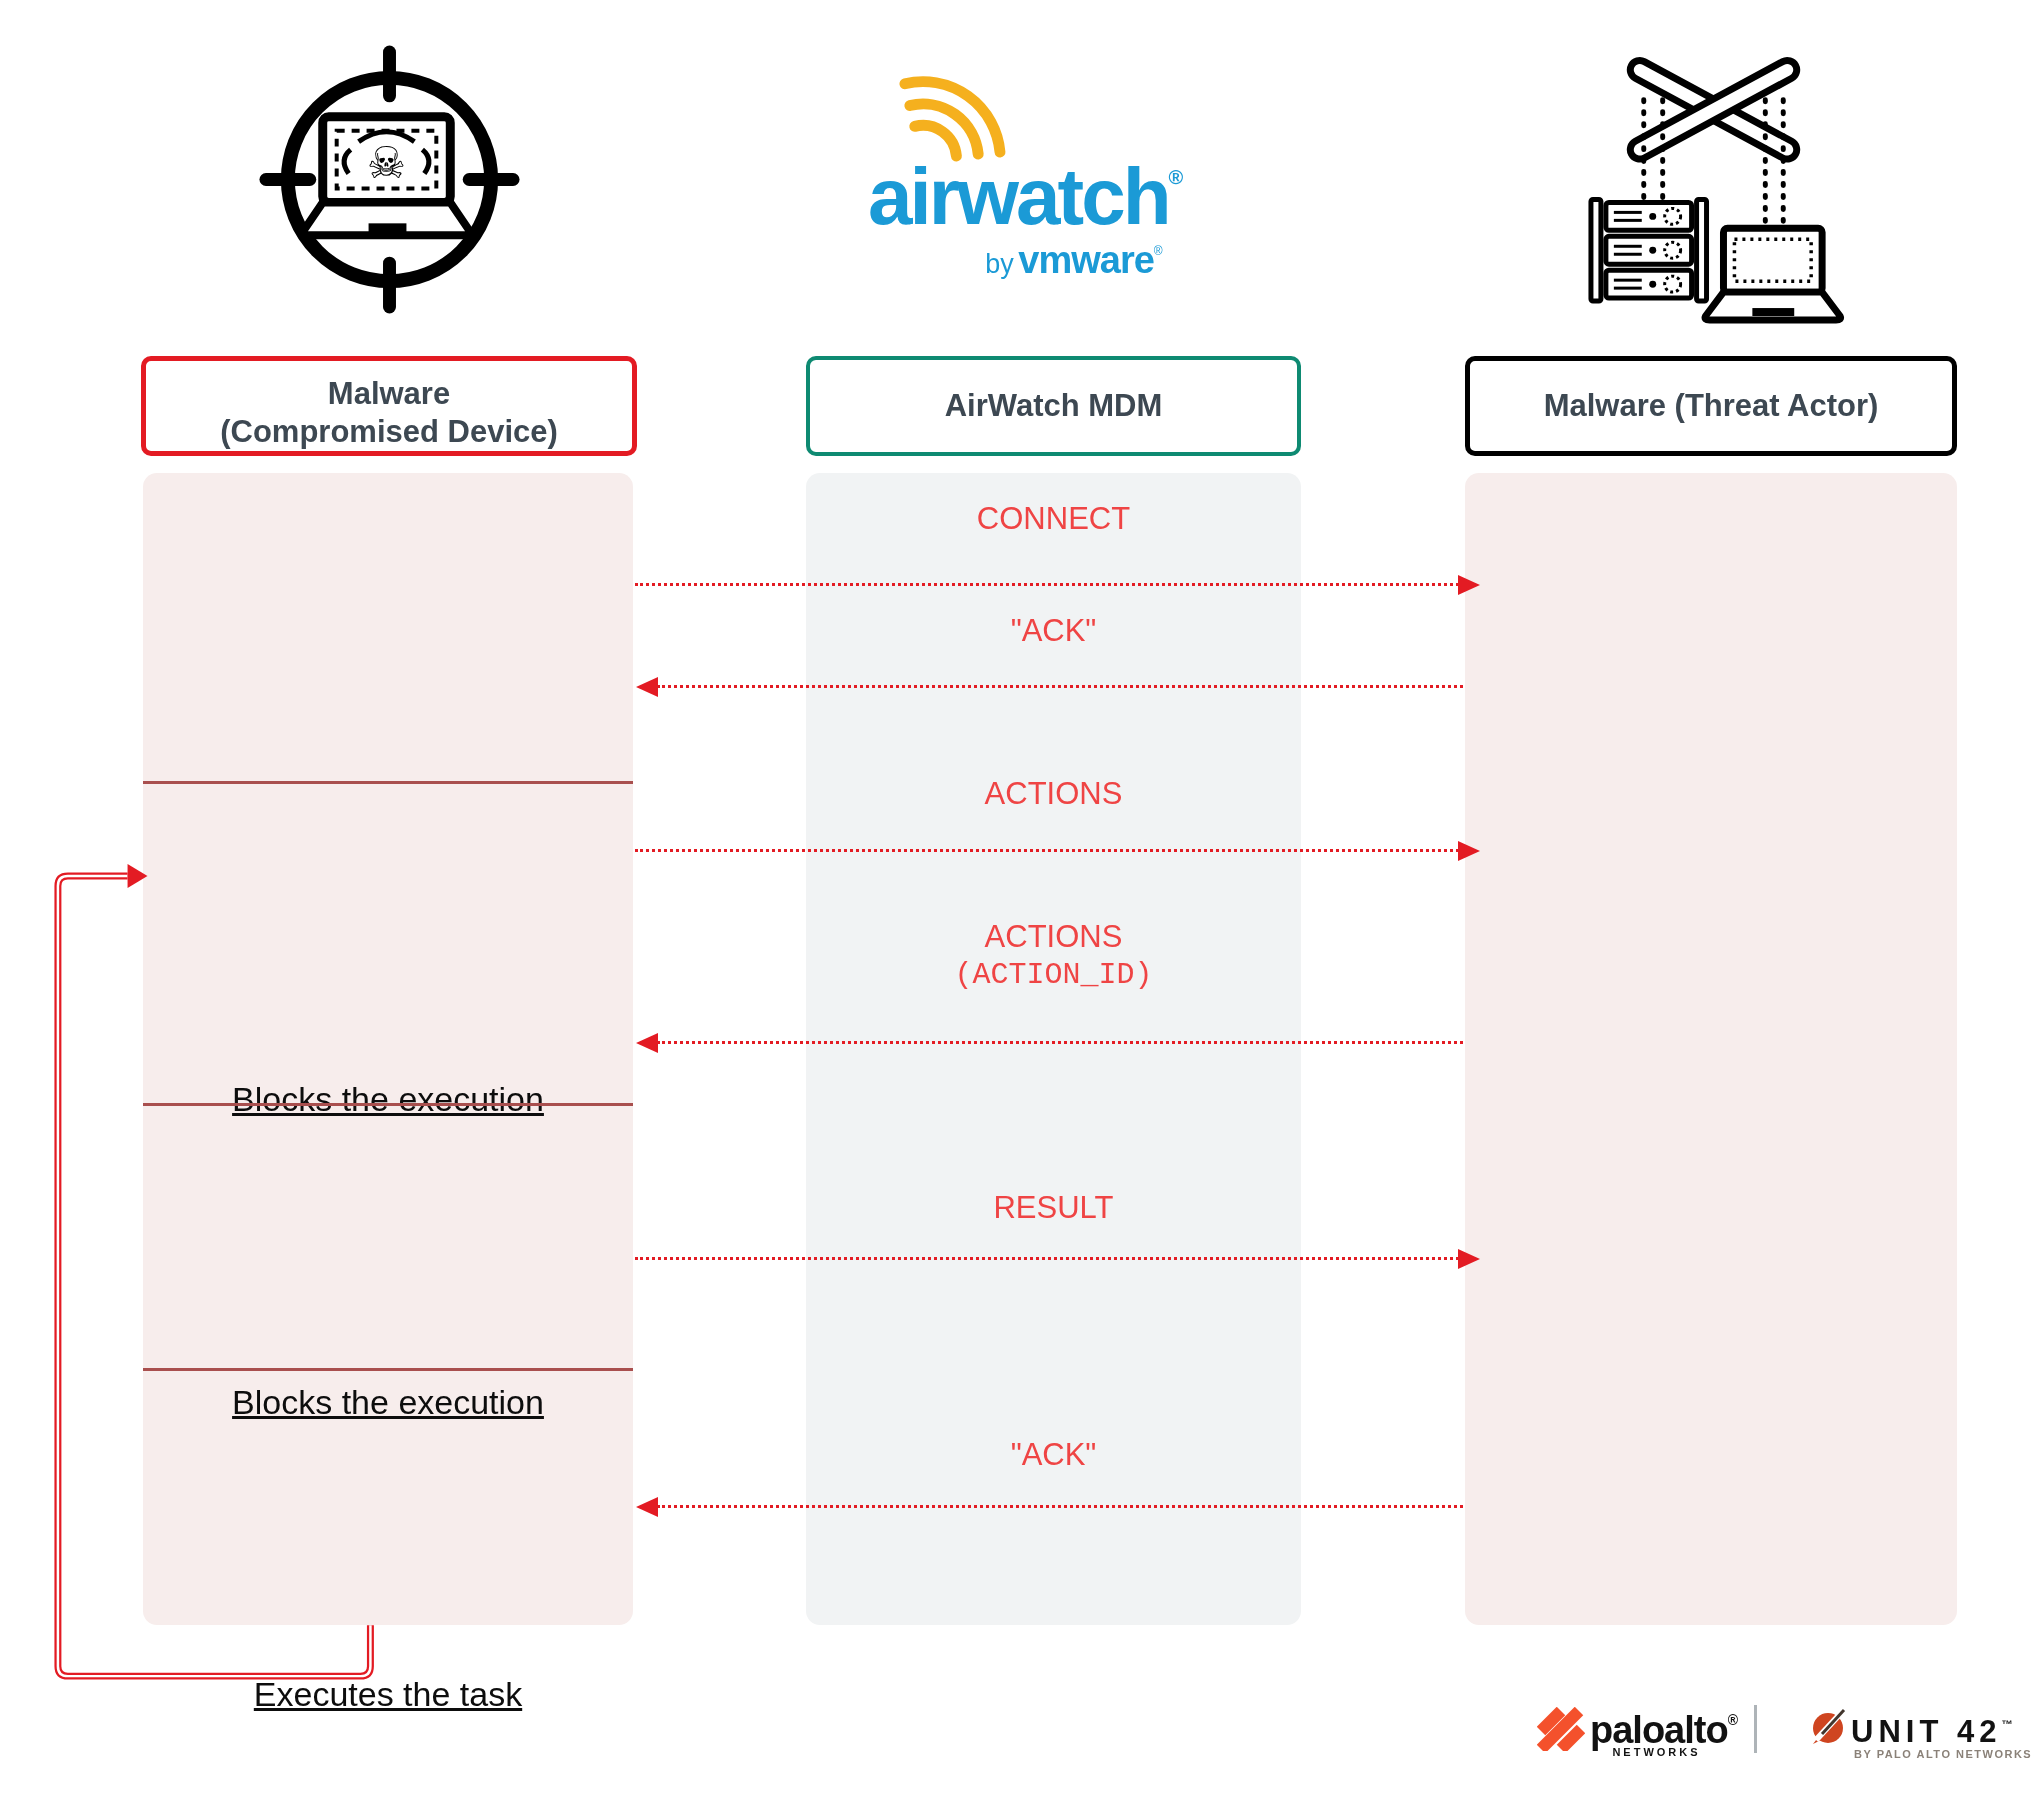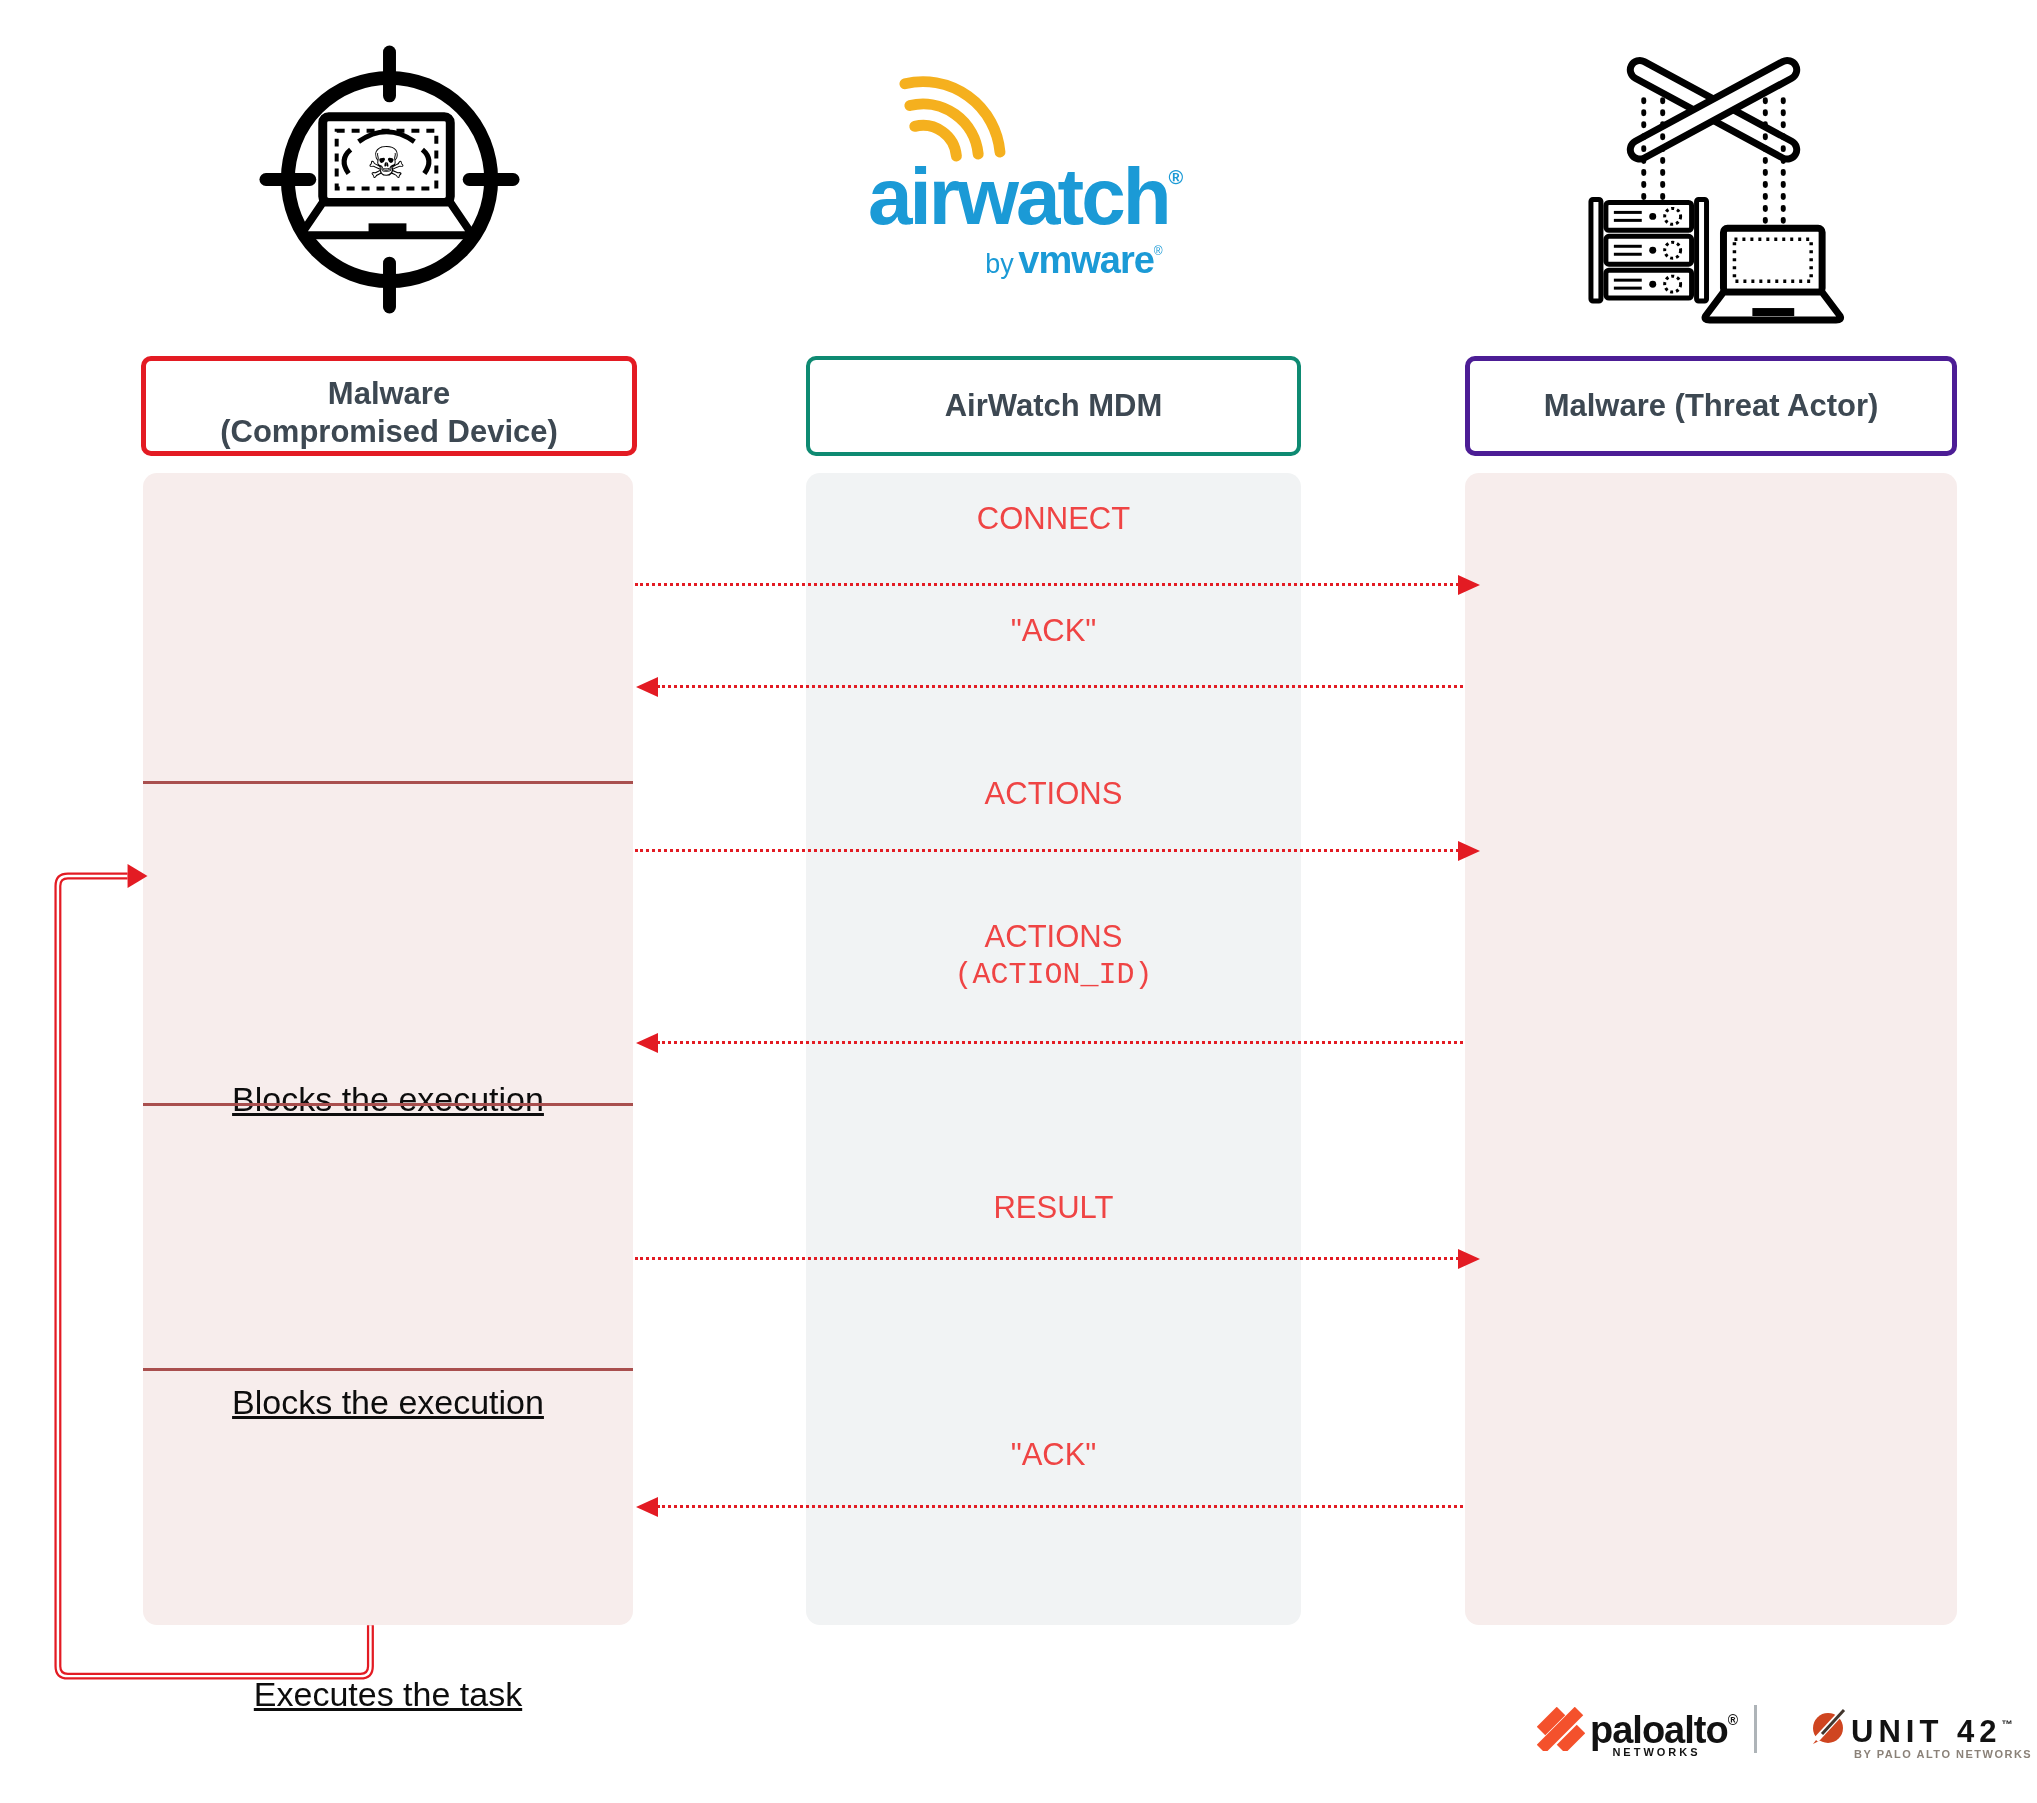--- a/index.html
+++ b/index.html
@@ -18,21 +18,21 @@
   .divider { position:absolute; left:0; width:100%; height:3px; background:#a94f4e; }
   .step { position:absolute; left:0; width:100%; text-align:center;
           font-size:34px; color:#0d0d0d;text-decoration:underline; }
 
   
   .hbox { position:absolute; top:356px; height:100px; background:#fff; border-radius:10px;
           display:flex; flex-direction:column; align-items:center; justify-content:center;
           font-weight:bold; font-size:31px; color:#3d4852; line-height:38px; text-align:center; }
   #hbox-left  { left:141px;  width:496px; border:5px solid #e31b23;justify-content:flex-end; }
   #hbox-mid   { left:806px;  width:495px; border:4px solid #0e8a72; }
-  #hbox-right { left:1465px; width:492px; border:5px solid #4c1d95; }
+  #hbox-right { left:1465px; width:492px; border:5px solid #000000; }
 
   
   .msg { position:absolute; left:806px; width:495px; text-align:center;
          font-size:31px; color:#ef4444; }
   .msg-mono { font-family:"Liberation Mono","DejaVu Sans Mono",monospace; font-size:30px; }
 
   
   .arrow { position:absolute; height:0; border-top:3px dotted #e31b23; }
   .arrow-right { left:635px; width:824px; }
   .arrow-left  { left:657px; width:806px; }

